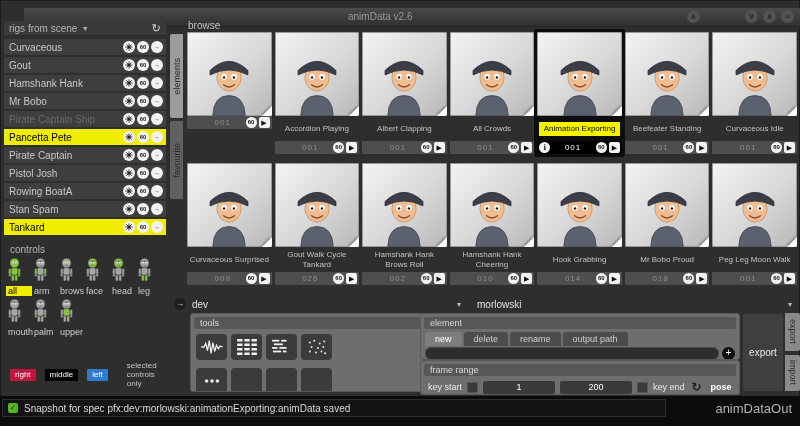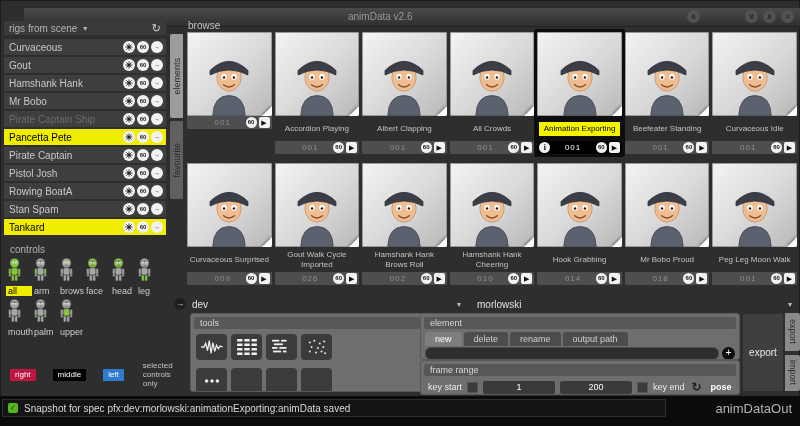--- a/index.html
+++ b/index.html
@@ -506,21 +506,21 @@
             <circle cx="6.4" cy="4.6" r="1.15" fill="#fff"></circle>
             <circle cx="9.6" cy="4.6" r="1.15" fill="#fff"></circle>
             <circle cx="6.4" cy="4.8" r="0.55" fill="#222"></circle>
             <circle cx="9.6" cy="4.8" r="0.55" fill="#222"></circle>
             <rect x="6.6" y="7.1" width="2.8" height="0.8" rx="0.4" fill="#555555"></rect>
           </svg></span>
     <span class="ctrl-label">upper</span>
   </div>
     </div>
   <div class="mouse-row">
-    <span class="mouse-buttons" style="display:flex;gap:17px;">
+    <span class="mouse-buttons" style="display:flex;gap:9px;">
         <span class="mouse-btn" style="background: rgb(192, 21, 64);">right</span>
         <span class="mouse-btn" style="background: rgb(0, 0, 0);">middle</span>
         <span class="mouse-btn" style="background: rgb(46, 123, 208);">left</span>
       </span>
     <span class="footnote">selected controls only</span>
   </div>
 </div>
 
 <div class="browse">
   <div class="browse-title">browse</div>
@@ -721,21 +721,21 @@
         <ellipse cx="30" cy="30" rx="13.5" ry="15" fill="#eebd92" stroke="#c9996e" stroke-width="1"></ellipse>
         <path d="M9,22 Q30,2 51,22 L51,27 Q30,16 9,27 Z" fill="#3c3e47" stroke="#2d2f36" stroke-width="1"></path>
         <ellipse cx="24.5" cy="29" rx="3" ry="3.4" fill="#ffffff"></ellipse>
         <ellipse cx="35.5" cy="29" rx="3" ry="3.4" fill="#ffffff"></ellipse>
         <circle cx="24.5" cy="29.8" r="1.4" fill="#222222"></circle>
         <circle cx="35.5" cy="29.8" r="1.4" fill="#222222"></circle>
         <path d="M24,38 Q30,43 36,38" stroke="#8a4a2a" stroke-width="1.6" fill="none" stroke-linecap="round"></path>
       </svg>
     </div>
     <div class="card-name">
-          <span>Gout Walk Cycle Imported</span>
+          <span>Gout Walk Cycle Tankard</span>
         </div>
     <div class="card-bar">
       <span class="info-icon">i</span>
       <span class="frame">026</span>
       <span class="badge-icon">60</span>
       <span class="play-icon">▶</span>
     </div>
   </div>
       <div class="card">
     <div class="card-img">

